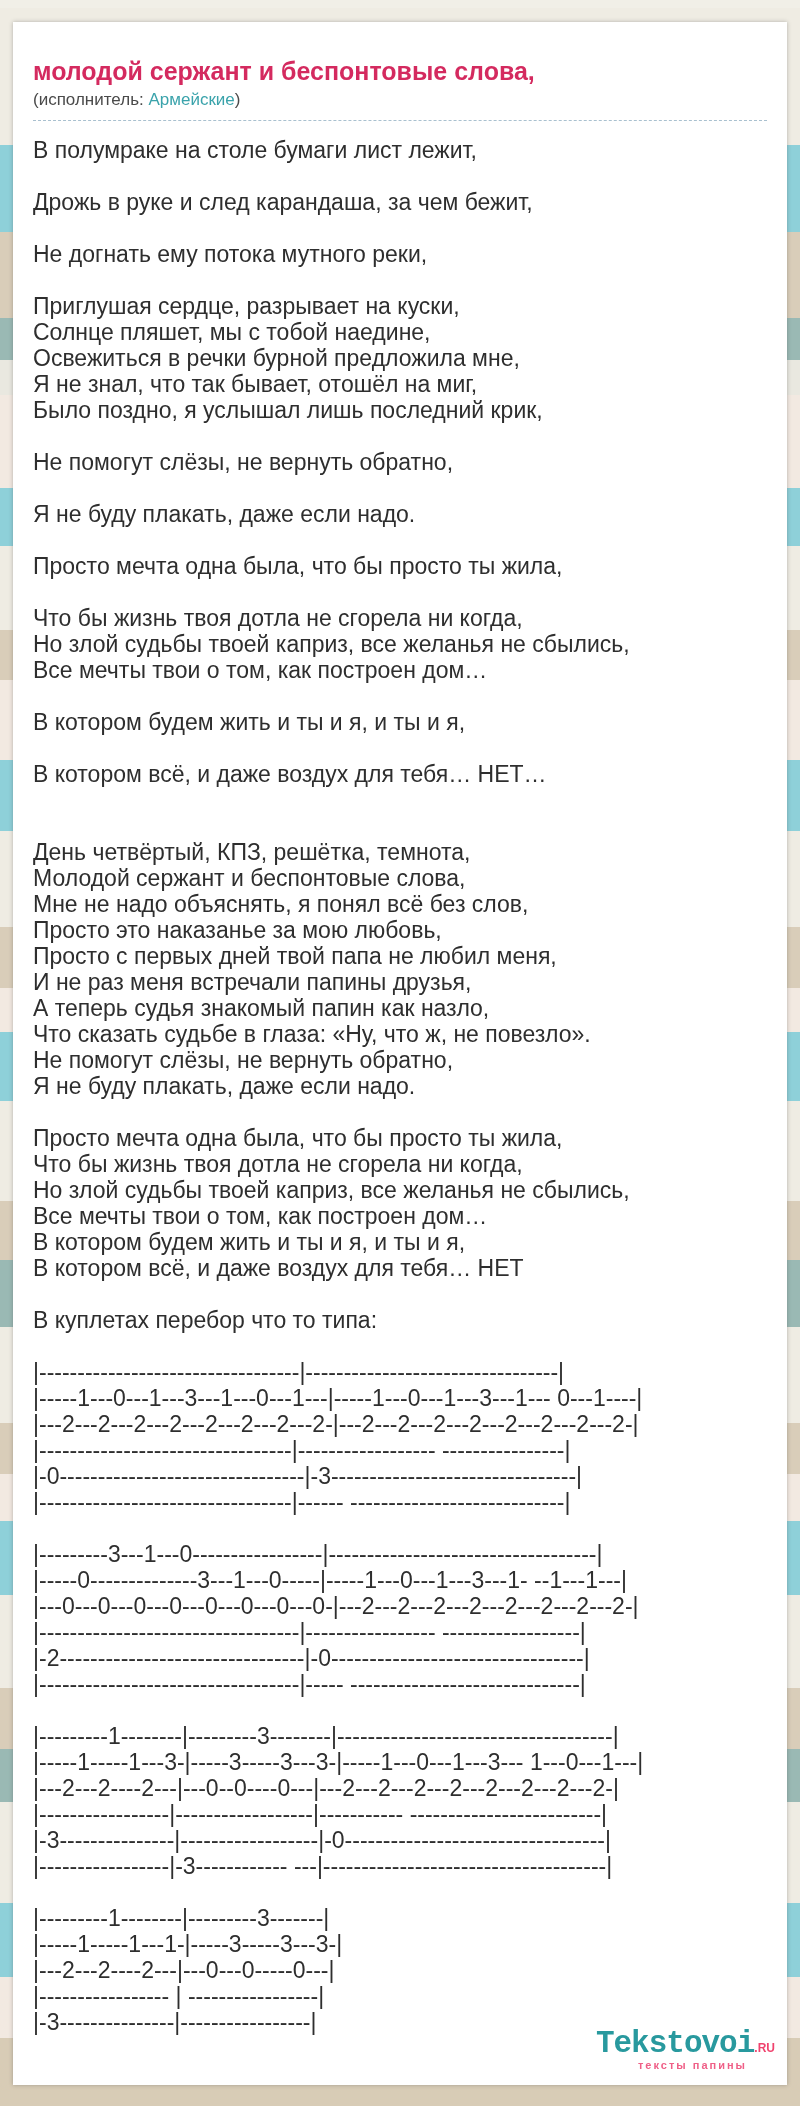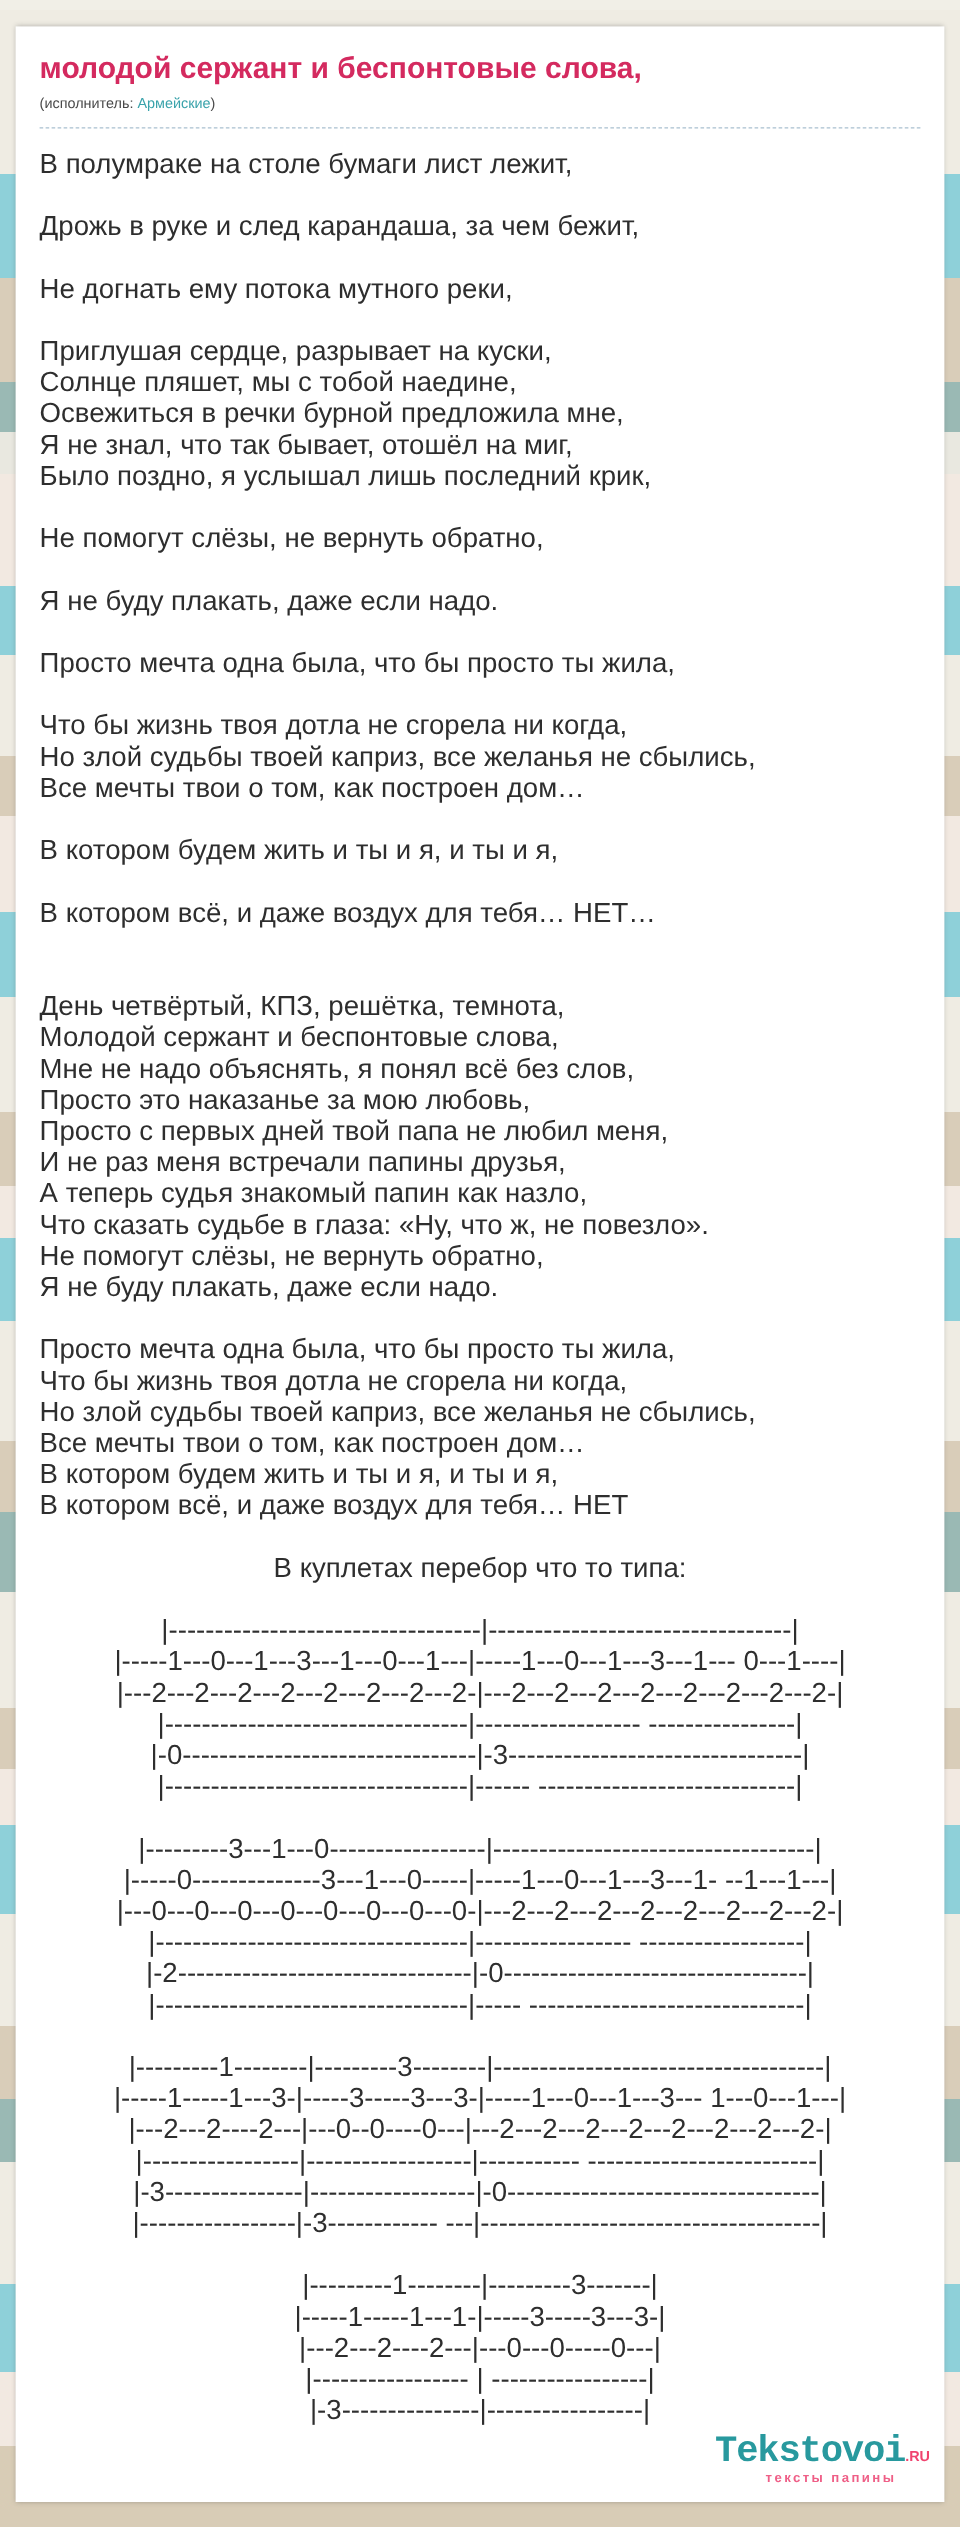--- a/index.html
+++ b/index.html
@@ -40,51 +40,51 @@
       #d8ccb6 2038px, #d8ccb6 2106px);
   }
   .card {
     position: relative;
     box-sizing: border-box;
     margin: 22px auto 21px;
     width: 774px;
     min-height: 2063px;
     background: #ffffff;
     box-shadow: 0 0 4px rgba(60,60,60,0.35);
-    padding: 20px 20px 30px;
+    padding: 34px 20px 30px;
   }
   .song-title {
     margin: 0 0 4px;
     font-size: 25px;
     line-height: 30px;
     font-weight: bold;
     color: #d42a5f;
   }
   .performer-line {
-    font-size: 12px;
+    font-size: 17px;
     line-height: 20px;
     color: #4a4a4a;
     padding-bottom: 10px;
     border-bottom: 1px dashed #a9c0cf;
     margin-bottom: 16px;
   }
   .performer-link {
     color: #3aa3ab;
     text-decoration: none;
     cursor: pointer;
   }
   .textblock {
     white-space: pre-wrap;
     margin: 0;
     font-size: 23px;
     line-height: 26px;
     color: #2e2e2e;
     font-family: "Liberation Sans", sans-serif;
   }
-  .block-gap { margin-top: 26px; text-align: center; }
+  .block-gap { margin-top: 26px; }
   .site-logo {
     position: absolute;
     right: 12px;
     bottom: 14px;
     text-align: right;
     cursor: pointer;
     line-height: 1;
   }
   .logo-main {
     font-size: 31px;

